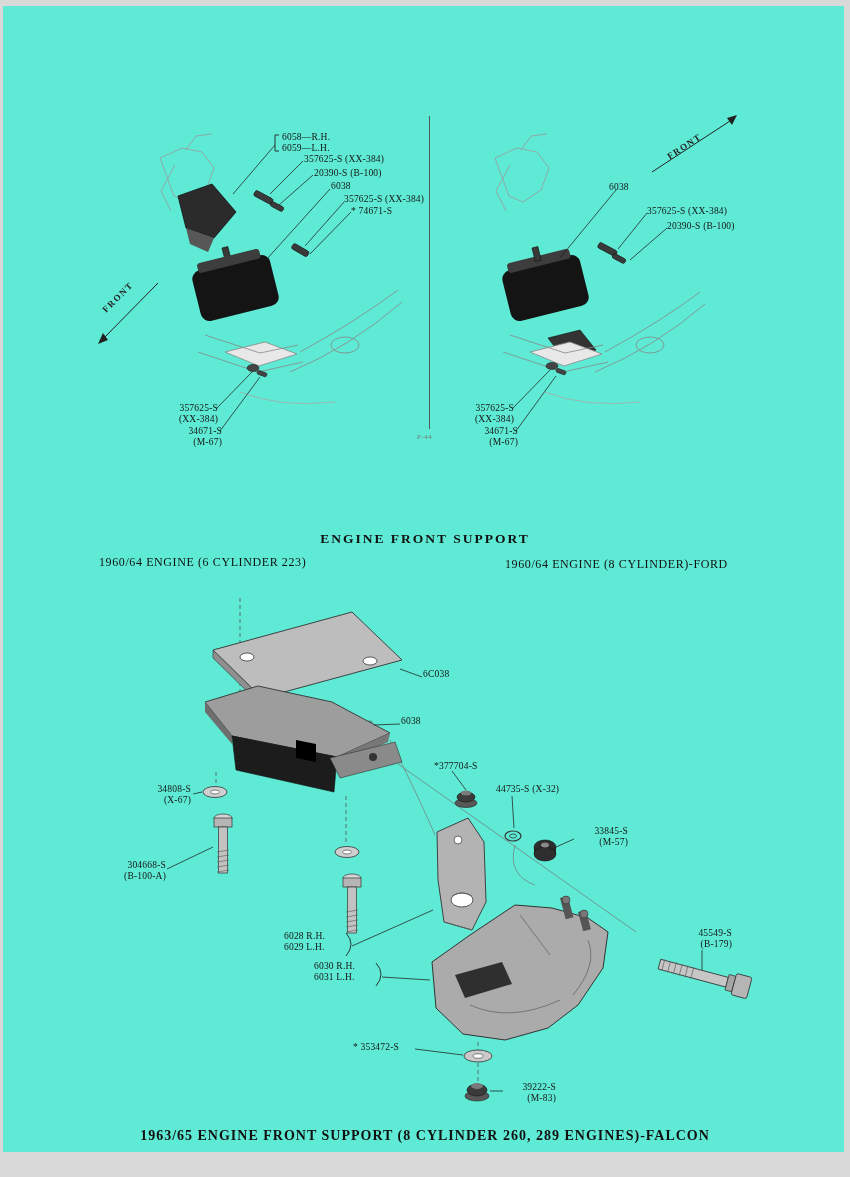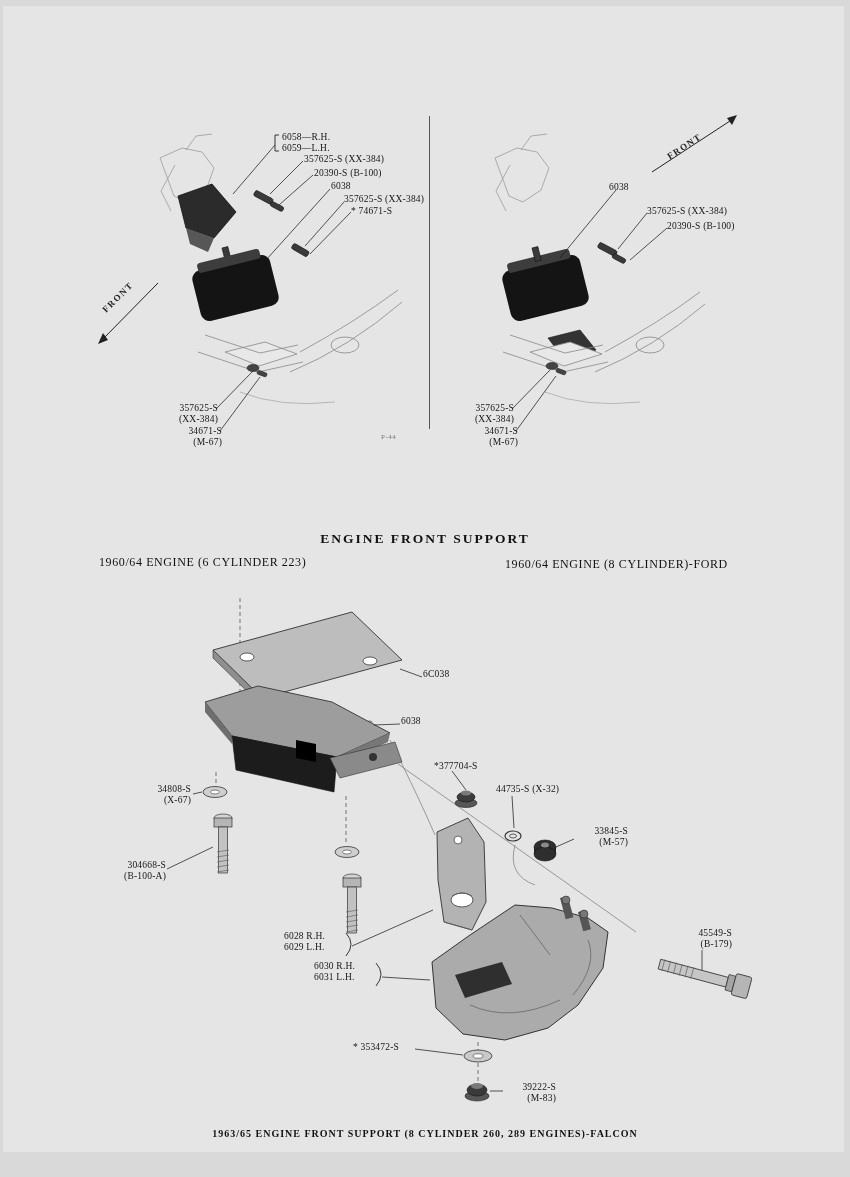--- a/index.html
+++ b/index.html
@@ -1,18 +1,18 @@
 <!DOCTYPE html>
 <html><head>
 <meta charset="utf-8">
 <style>
   html,body { margin:0; padding:0; background:#ffffff; }
   .page {
     position:relative; width:850px; height:1177px; margin:0 auto;
-    background:#e5e5e5; overflow:hidden;
+    background:#5eead4; overflow:hidden;
     font-family:"Liberation Serif", serif; color:#1a1a1a;
   }
   .art { position:absolute; left:0; top:0; }
   .edge { position:absolute; background:#d9d9d9; }
   .co {
     position:absolute; font-size:9.5px; line-height:1.18; letter-spacing:.2px;
     white-space:pre-line; color:#161616;
   }
   .ctr { text-align:right; }
   .rgt { text-align:left; }
@@ -21,21 +21,21 @@
     color:#222; transform-origin:left center;
   }
   .pageref { position:absolute; font-size:7px; color:#777; letter-spacing:.5px; }
   .cap-main {
     position:absolute; left:0; width:850px; text-align:center;
     font-size:13.5px; font-weight:bold; letter-spacing:2px; color:#111;
   }
   .cap-sub { position:absolute; font-size:12px; letter-spacing:.6px; color:#111; }
   .cap-bottom {
     position:absolute; left:0; width:850px; text-align:center;
-    font-size:10px; font-weight:bold; letter-spacing:1px; color:#111;
+    font-size:14px; font-weight:bold; letter-spacing:1px; color:#111;
   }
 </style>
 </head>
 <body>
 
 <div class="page">
 
   <div class="edge" style="left:0;top:0;width:850px;height:6px"></div>
   <div class="edge" style="left:0;top:1152px;width:850px;height:25px"></div>
   <div class="edge" style="left:844px;top:0;width:6px;height:1177px"></div>
@@ -283,21 +283,21 @@
   <div class="co" style="left:304px;top:154px">357625-S (XX-384)</div>
   <div class="co" style="left:314px;top:168px">20390-S (B-100)</div>
   <div class="co" style="left:331px;top:181px">6038</div>
   <div class="co" style="left:344px;top:194px">357625-S (XX-384)</div>
   <div class="co" style="left:351px;top:206px">* 74671-S</div>
   <div class="co ctr" style="left:156px;top:403px;width:62px">357625-S
 (XX-384)</div>
   <div class="co ctr" style="left:166px;top:426px;width:56px">34671-S
 (M-67)</div>
   <div class="front" style="left:104px;top:306px;transform:rotate(-45deg)">FRONT</div>
-  <div class="pageref" style="left:381px;top:433px">P-44</div>
+  <div class="pageref" style="left:417px;top:433px">P-44</div>
 
   <div class="co" style="left:609px;top:182px">6038</div>
   <div class="co" style="left:647px;top:206px">357625-S (XX-384)</div>
   <div class="co" style="left:667px;top:221px">20390-S (B-100)</div>
   <div class="co ctr" style="left:452px;top:403px;width:62px">357625-S
 (XX-384)</div>
   <div class="co ctr" style="left:462px;top:426px;width:56px">34671-S
 (M-67)</div>
   <div class="front" style="left:668px;top:152px;transform:rotate(-33deg)">FRONT</div>
 

